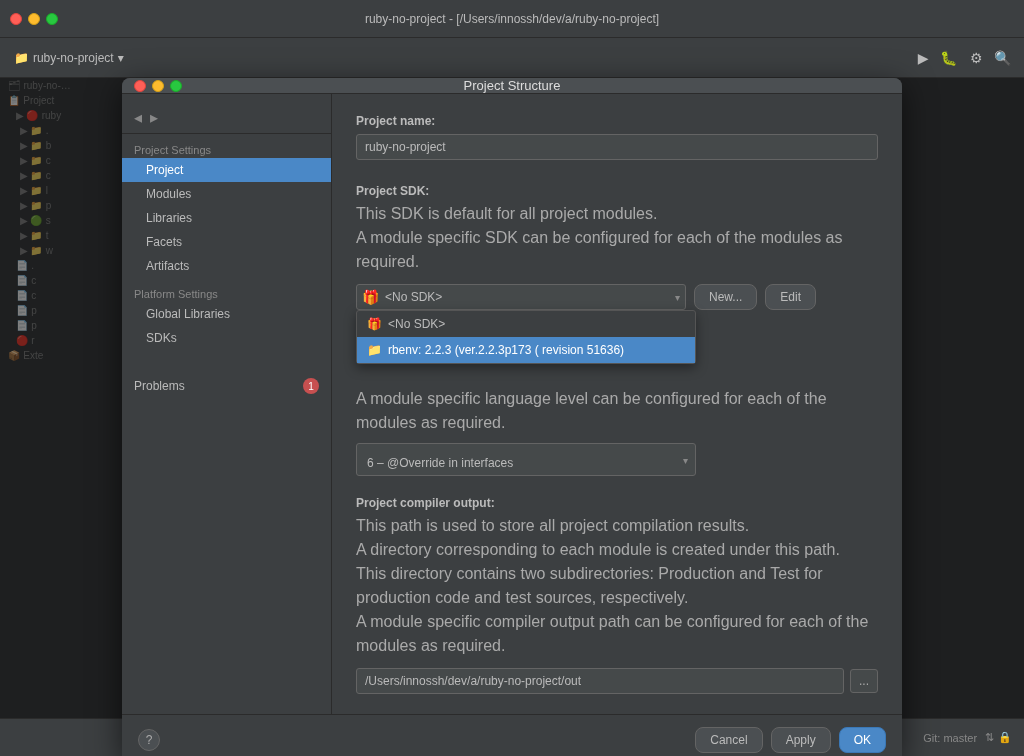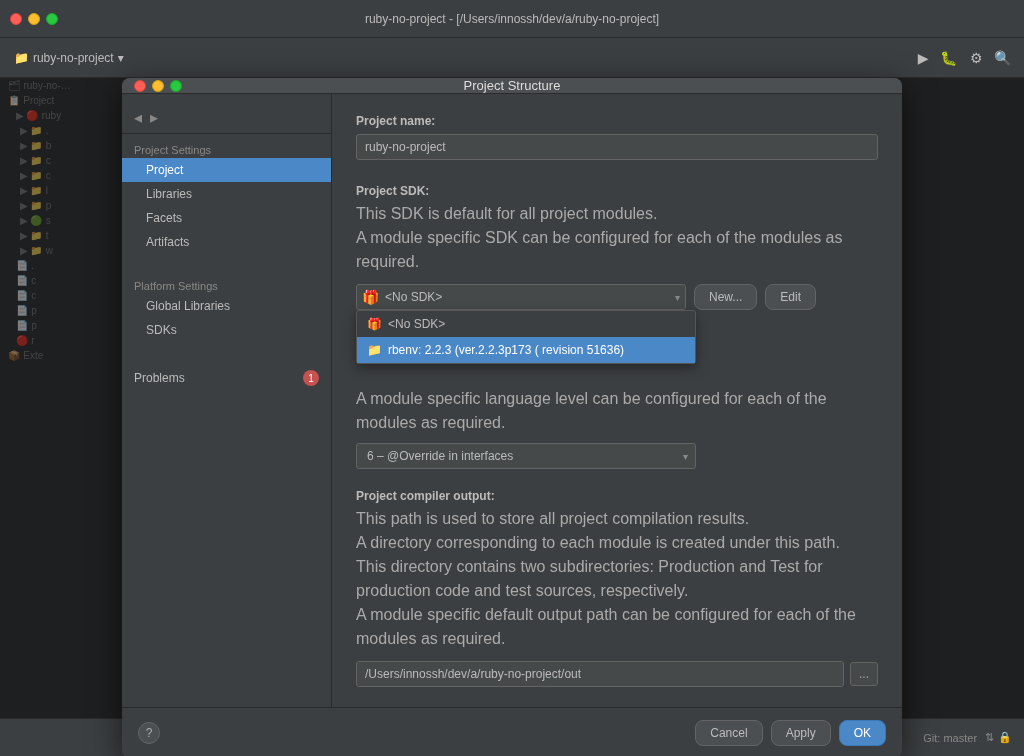--- a/index.html
+++ b/index.html
@@ -295,21 +295,21 @@
       margin-top: 8px;
     }
 
     .lang-dropdown {
       width: 100%;
       background: #45494a;
       border: 1px solid #646464;
       border-radius: 3px;
       color: #bbbbbb;
       font-size: 12px;
-      padding: 5px 28px 5px 10px;
+      padding: 12px 28px 5px 10px;
       appearance: none;
       cursor: pointer;
       outline: none;
     }
 
     .lang-chevron {
       position: absolute;
       right: 8px;
       top: 50%;
       transform: translateY(-50%);
@@ -481,25 +481,26 @@
 
     <div class="dialog-body">
 
       <div class="dialog-nav">
         <div style="display:flex; align-items:center; gap:8px; padding:6px 12px; border-bottom:1px solid #2b2b2b; margin-bottom:4px;">
           <span style="color:#888; font-size:16px; cursor:pointer;">◂</span>
           <span style="color:#888; font-size:16px; cursor:pointer;">▸</span>
         </div>
         <div class="nav-section-header">Project Settings</div>
         <div class="nav-item active">Project</div>
+        <div class="nav-item">Modules</div>
         <div class="nav-item">Libraries</div>
         <div class="nav-item">Facets</div>
         <div class="nav-item">Artifacts</div>
 
-        <div class="nav-section-header" style="margin-top:20px;">Platform Settings</div>
+        <div class="nav-section-header" style="margin-top:4px;">Platform Settings</div>
         <div class="nav-item">Global Libraries</div>
         <div class="nav-item">SDKs</div>
 
         <div style="margin-top:auto; padding: 8px 12px; display:flex; align-items:center; justify-content:space-between; margin-top:20px;">
           <span style="color:#bbbbbb; font-size:12px;">Problems</span>
           <span style="background:#c75050; color:#fff; border-radius:50%; width:16px; height:16px; display:inline-flex; align-items:center; justify-content:center; font-size:10px;">1</span>
         </div>
       </div>
 
       <div class="dialog-content">
@@ -552,21 +553,21 @@
           </div>
         </div>
 
         
         <div class="compiler-section">
           <div class="section-title">Project compiler output:</div>
           <div class="section-desc">
             <span>This path is used to store all project compilation results.</span><br>
             <span>A directory corresponding to each module is created under this path.</span><br>
             <span>This directory contains two subdirectories: Production and Test for production code and test sources, respectively.</span><br>
-            <span>A module specific default output path can be configured for each of the modules as required.</span>
+            <span>A module specific compiler output path can be configured for each of the modules as required.</span>
           </div>
           <div class="path-row">
             <input type="text" class="path-input" value="/Users/innossh/dev/a/ruby-no-project/out" style="">
             <button class="browse-btn">...</button>
           </div>
         </div>
 
       </div>
     </div>
 

